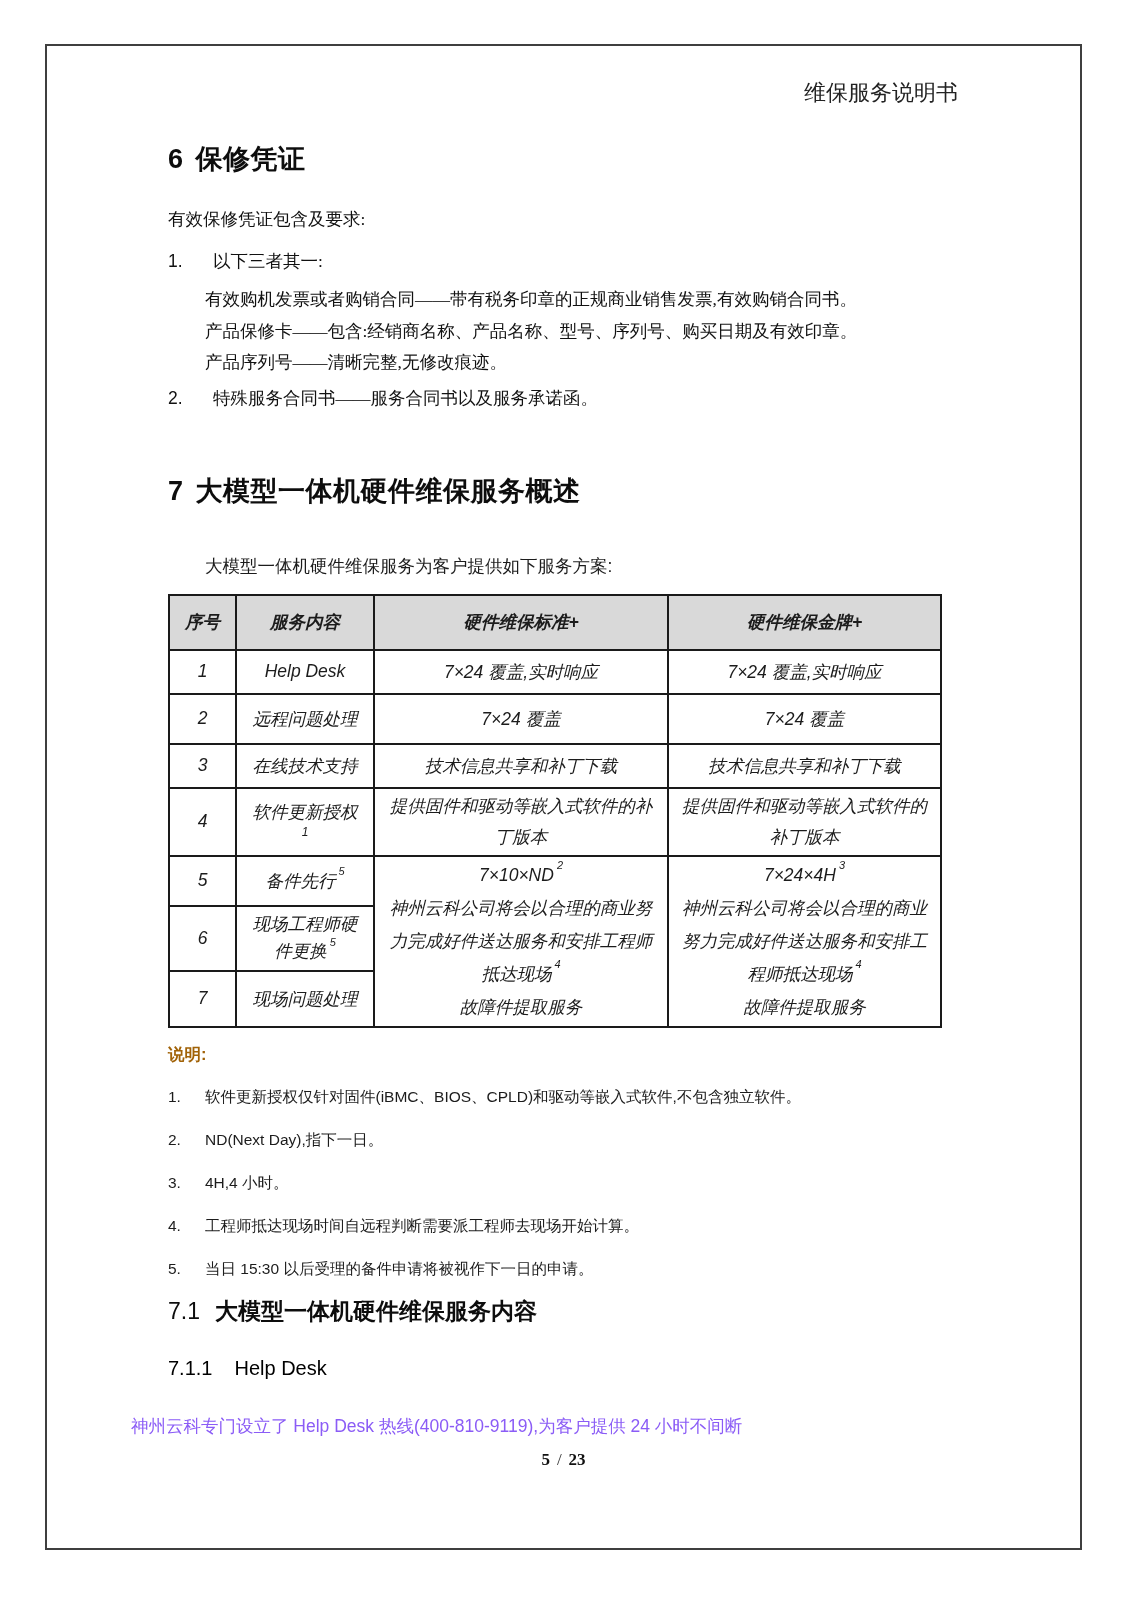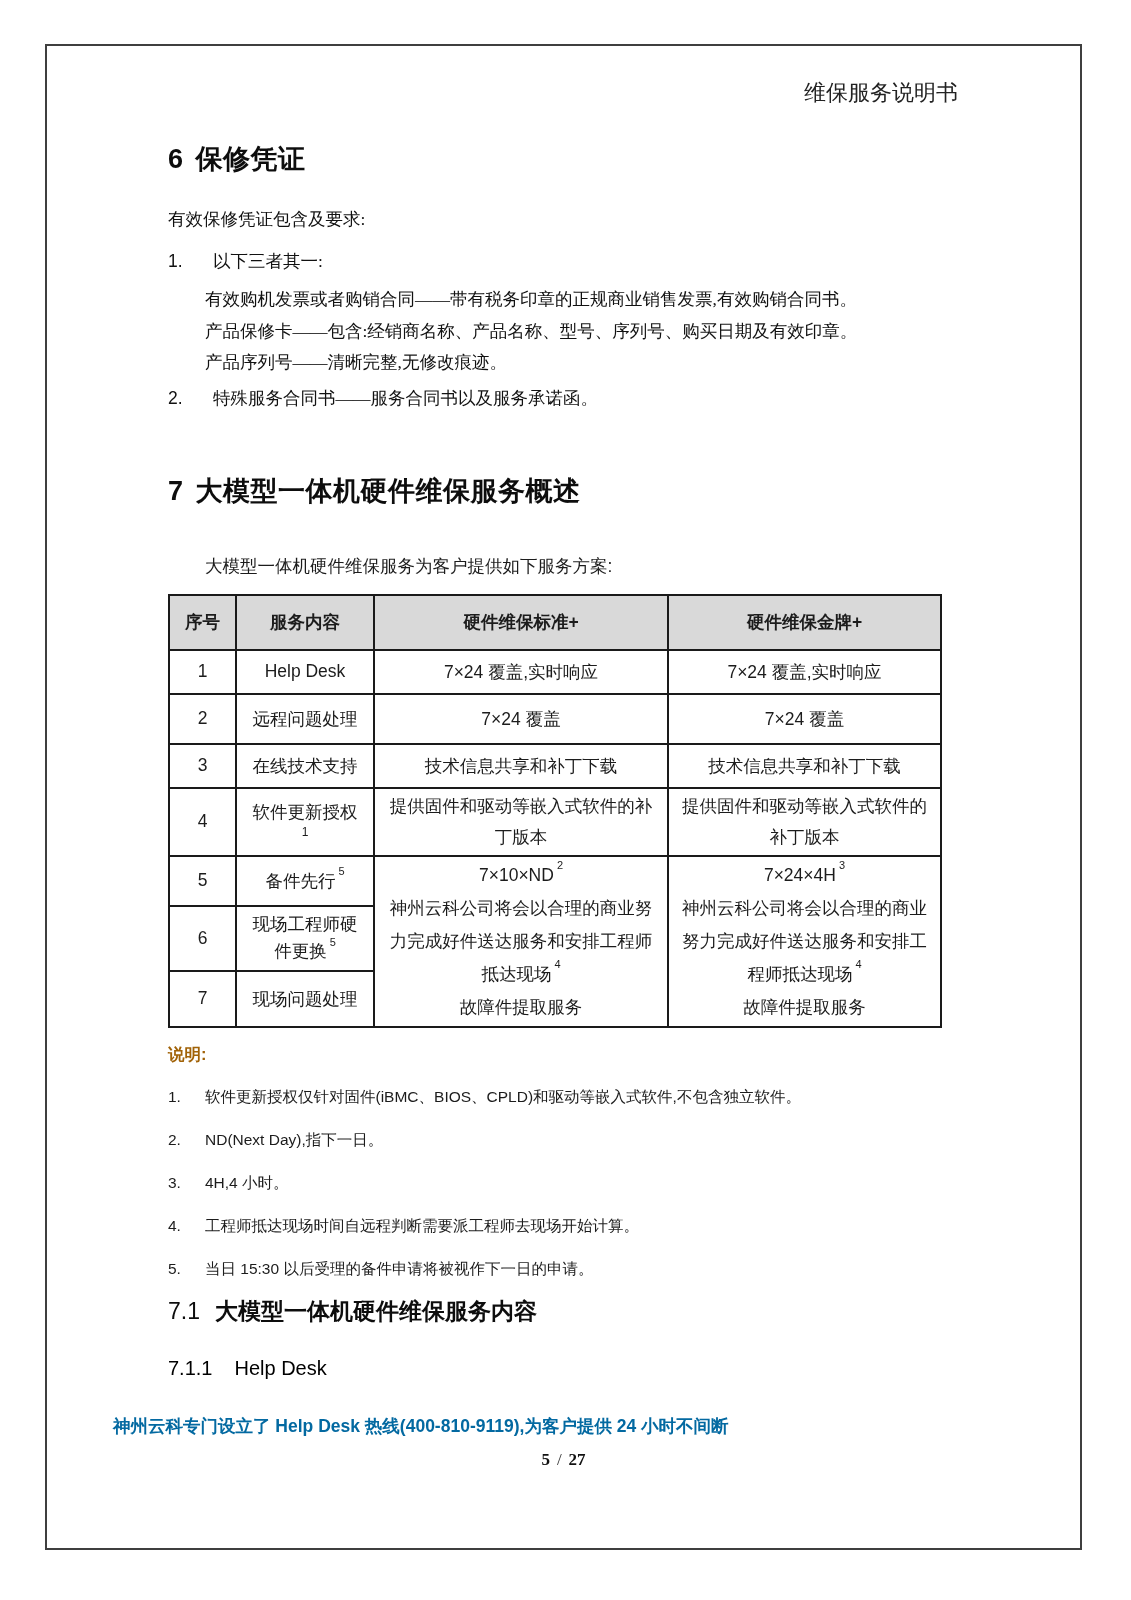--- a/index.html
+++ b/index.html
@@ -92,20 +92,21 @@
     color: #1c1c1c;
   }
   
   table.svc {
     margin: 15px 0 0 121px;
     border-collapse: collapse;
     table-layout: fixed;
     width: 772px;
     font-size: 17.5px;
     color: #1c1c1c;
+    font-style: italic;
   }
   table.svc th, table.svc td {
     border: 2px solid #1a1a1a;
     vertical-align: middle;
     text-align: center;
     padding: 2px 10px;
     box-sizing: border-box;
   }
   table.svc thead th {
     background: #d9d9d9;
@@ -154,25 +155,25 @@
     line-height: 24px;
     color: #1c1c1c;
     display: flex;
   }
   .note-item .li-num {
     width: 37px;
     flex: 0 0 37px;
   }
   
   .body-para {
-    margin: 32px 122px 0 66px;
+    margin: 32px 122px 0 84px;
     font-size: 17.5px;
-    font-weight: 700;
+    font-weight: 400;
     line-height: 27px;
-    color: #0369a1;
+    color: #8b5cf6;
   }
   
   .page-footer {
     position: absolute;
     left: 0;
     right: 0;
     bottom: 78px;
     text-align: center;
     font-family: "Liberation Serif", serif;
     font-size: 17px;
@@ -320,17 +321,17 @@
       <span class="sec-num">7.1</span><span>大模型一体机硬件维保服务内容</span>
     </div>
 
     <div class="h3">
       <span class="sec-num">7.1.1</span><span>Help Desk</span>
     </div>
 
     <div class="body-para">神州云科专门设立了 Help Desk 热线(400-810-9119),为客户提供 24 小时不间断</div>
 
     <div class="page-footer">
-      <span>5</span><span class="sep">/</span><span>27</span>
+      <span>5</span><span class="sep">/</span><span>23</span>
     </div>
 
   </div>
 </div>
 
 </body></html>

